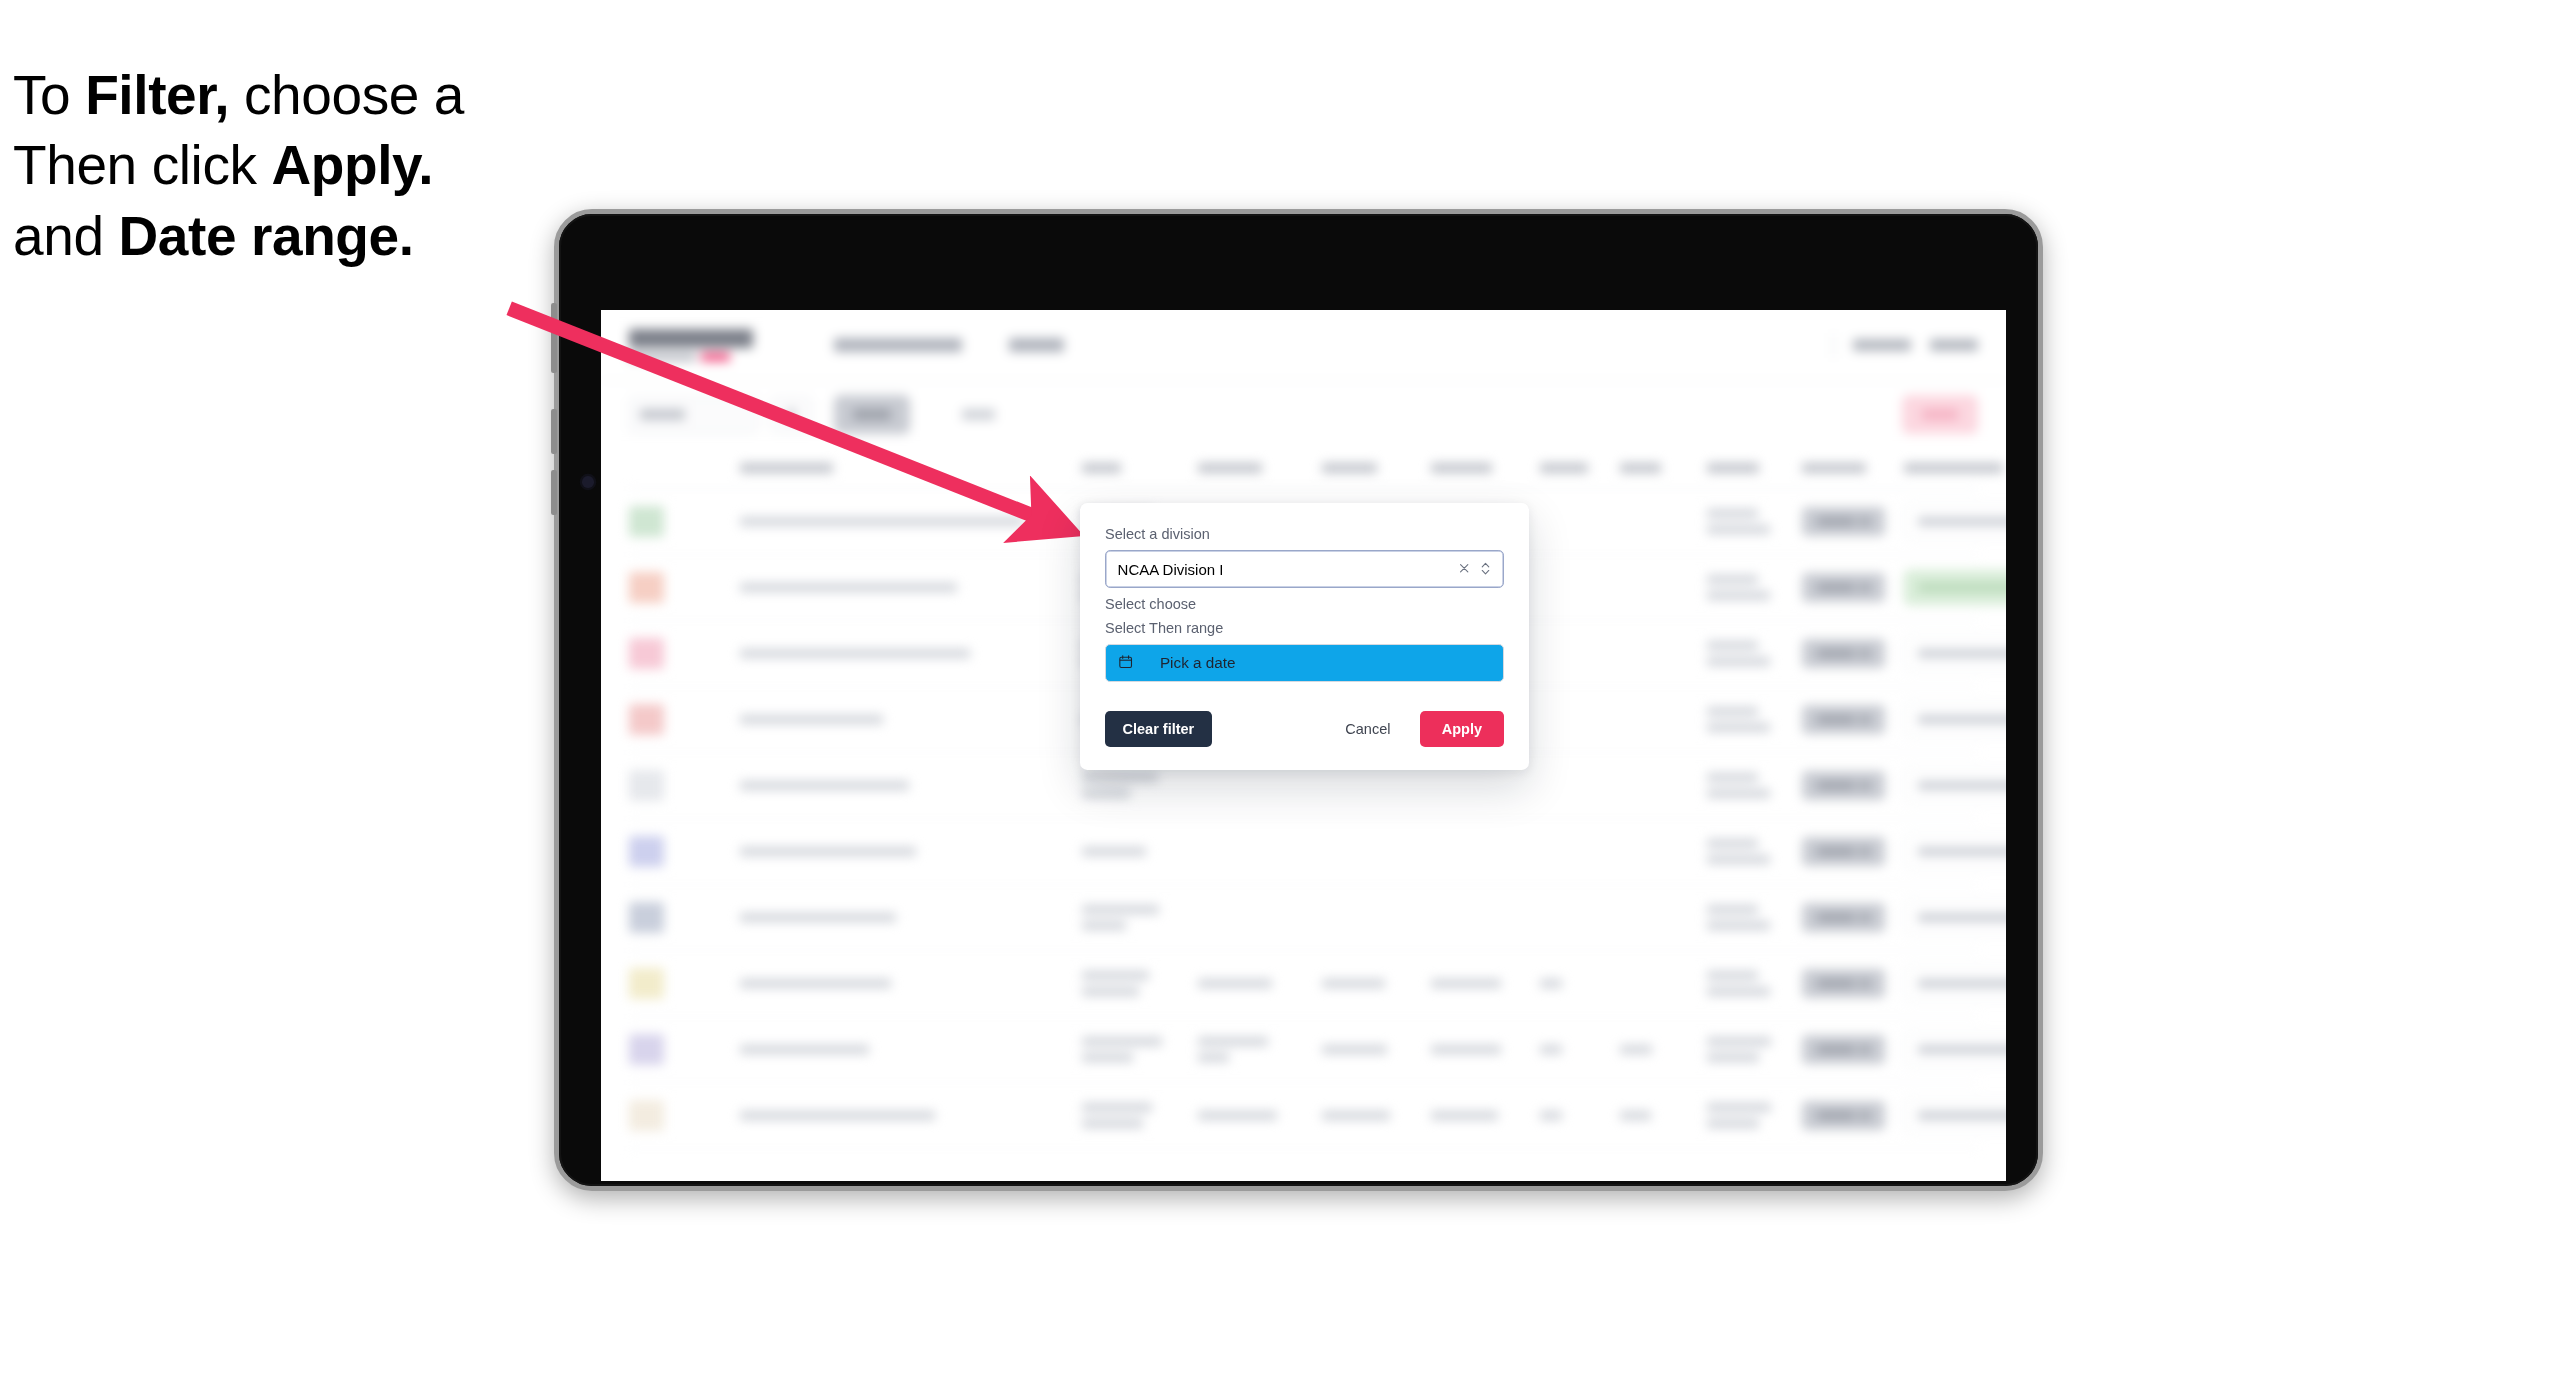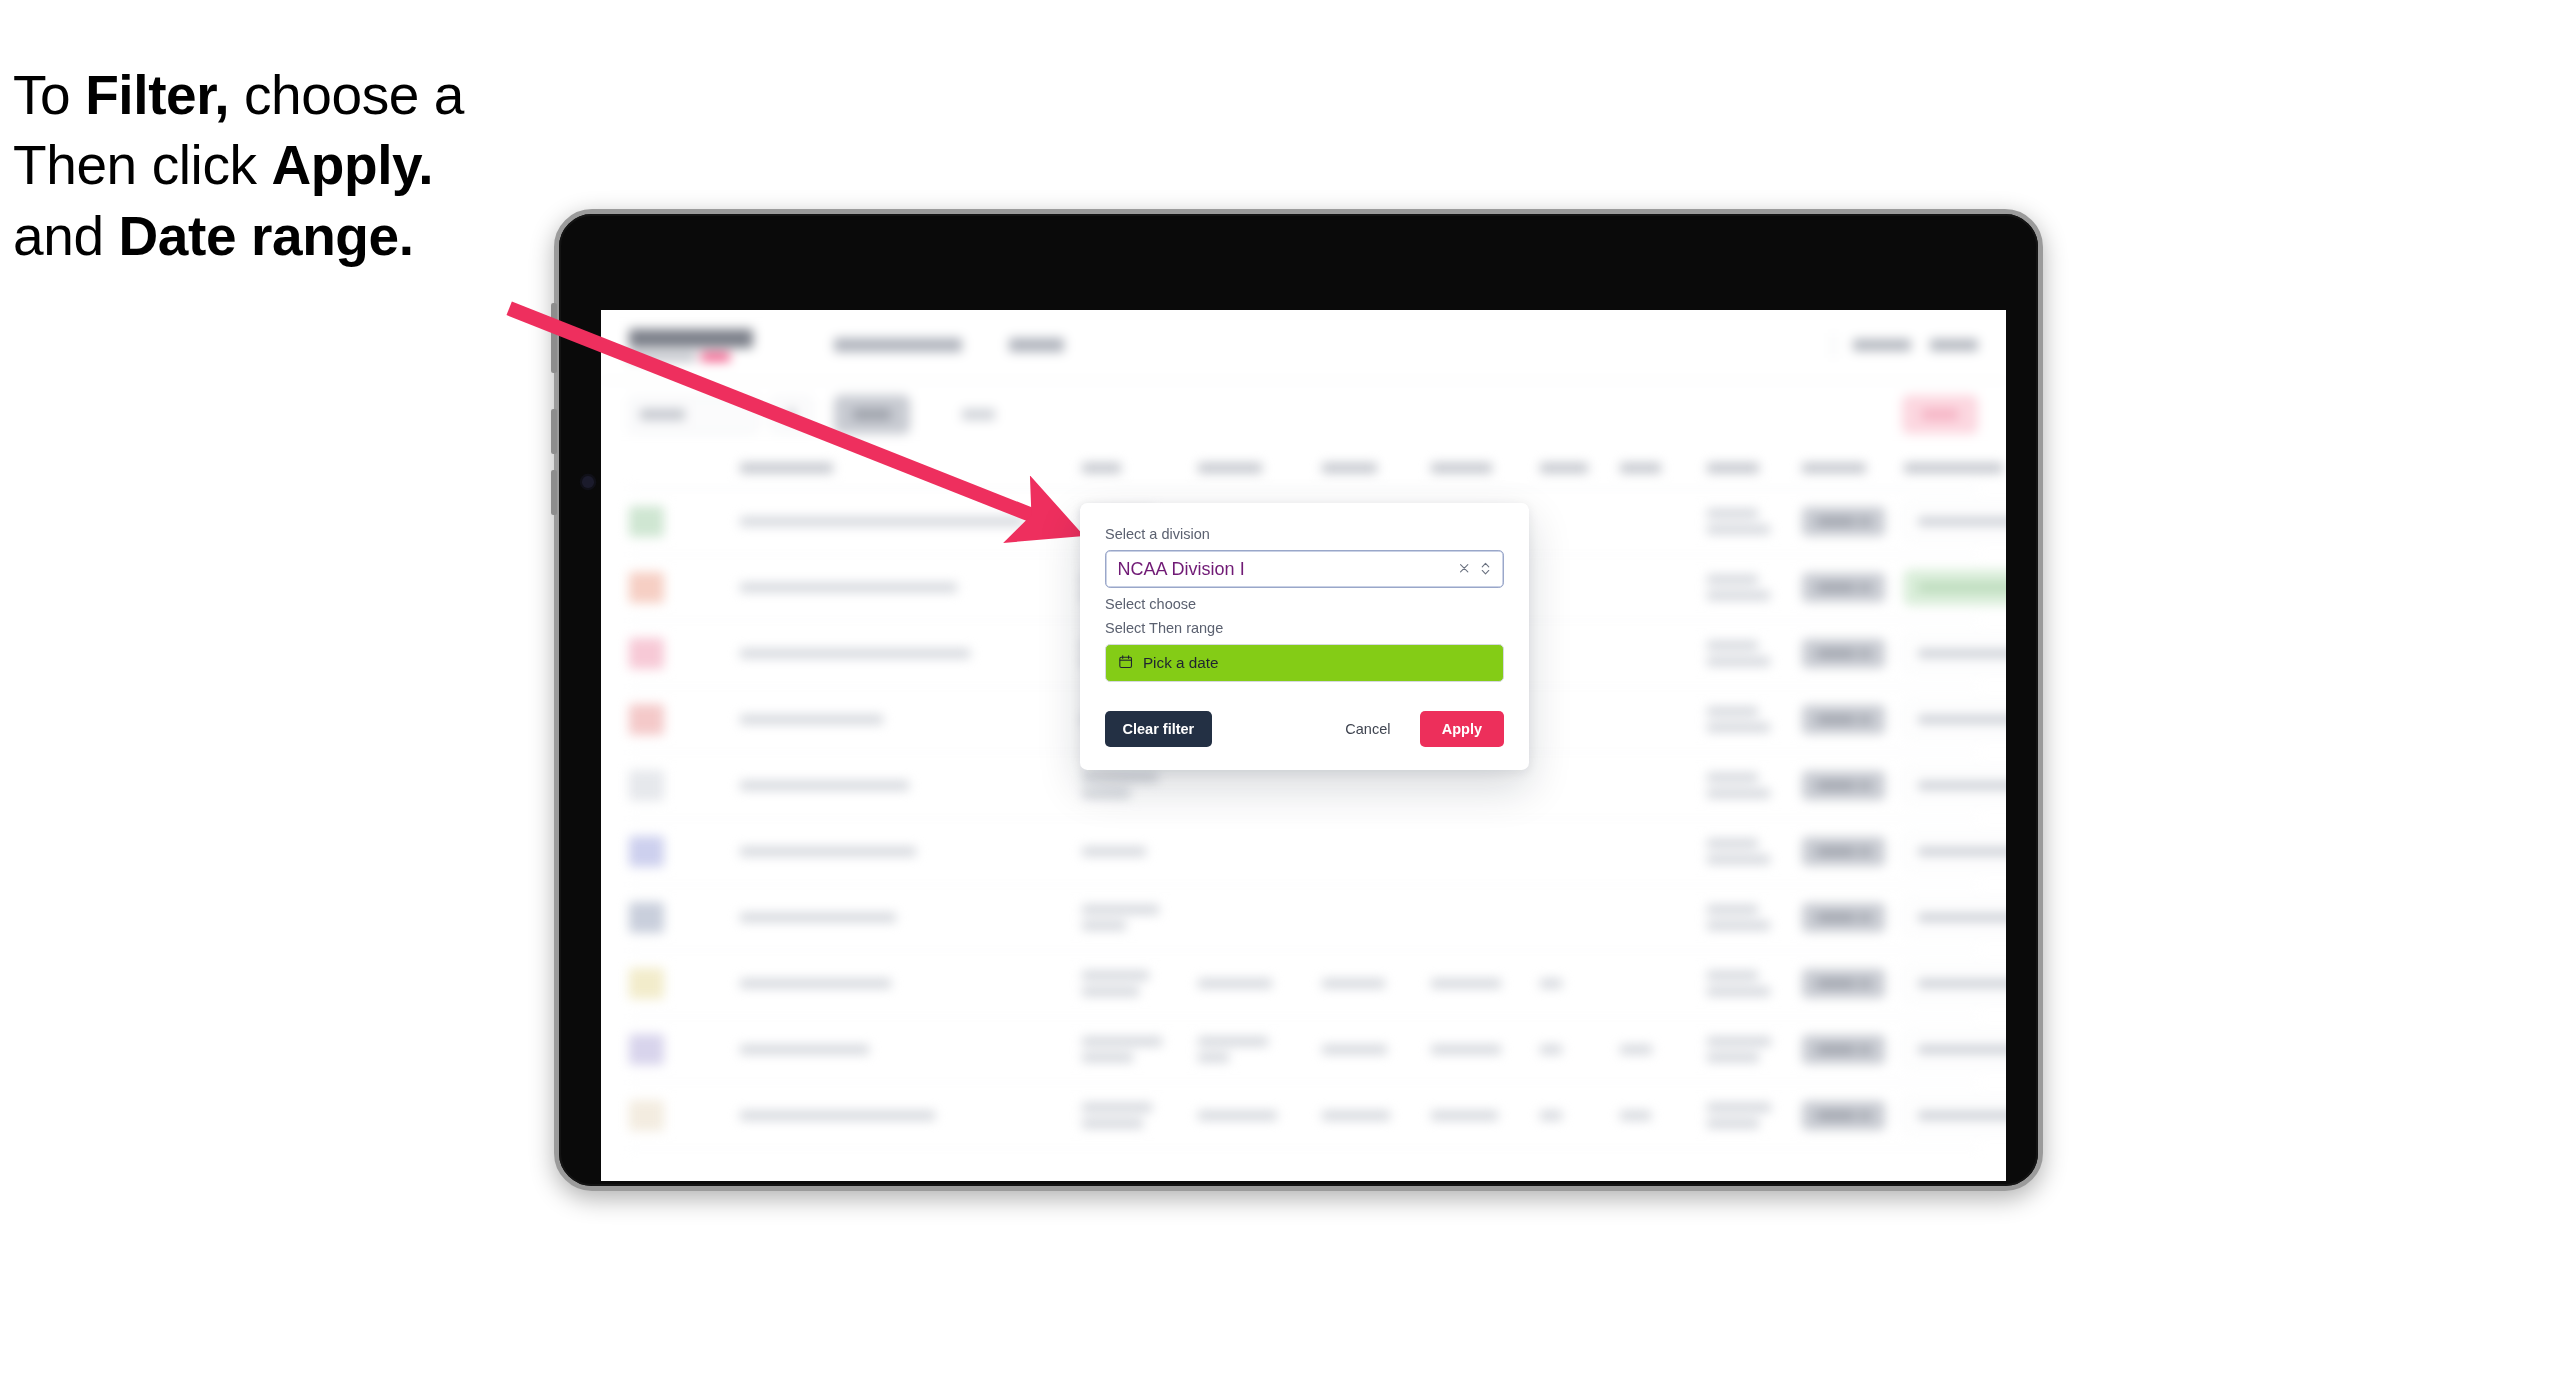--- a/index.html
+++ b/index.html
@@ -202,26 +202,26 @@
   }
   .select-ctl {
     position: relative;
     height: 38px; border-radius: 5.1px;
     border: 0.7px solid #d5d9e0;
     background: #ffffff;
     display: flex; align-items: center;
     padding: 0 11.6px;
   }
   .select-ctl.focused { border-color: #9aa7c9; box-shadow: 0 0 0 0.7px #b8c2dd inset; }
-  .select-value { font-size: 18px; color: #701a75; }
+  .select-value { font-size: 15px; color: #000000; }
   .select-icons { margin-left: auto; display: flex; align-items: center; gap: 10.2px; }
   .date-ctl {
     height: 38px; border-radius: 5.1px;
-    border: 0.7px solid #d5d9e0; background: #84cc16;
-    display: flex; align-items: center; gap: 10px; padding: 0 11.6px;
+    border: 0.7px solid #d5d9e0; background: #0ea5e9;
+    display: flex; align-items: center; gap: 27px; padding: 0 11.6px;
   }
   .date-text { font-size: 15.3px; color: #1f2430; }
   .modal-foot {
     display: flex; align-items: center;
     padding: 22px 25px 23px 25px;
   }
   .btn {
     border: none; cursor: pointer;
     font-family: "Liberation Sans", sans-serif;
     font-size: 14.5px;

